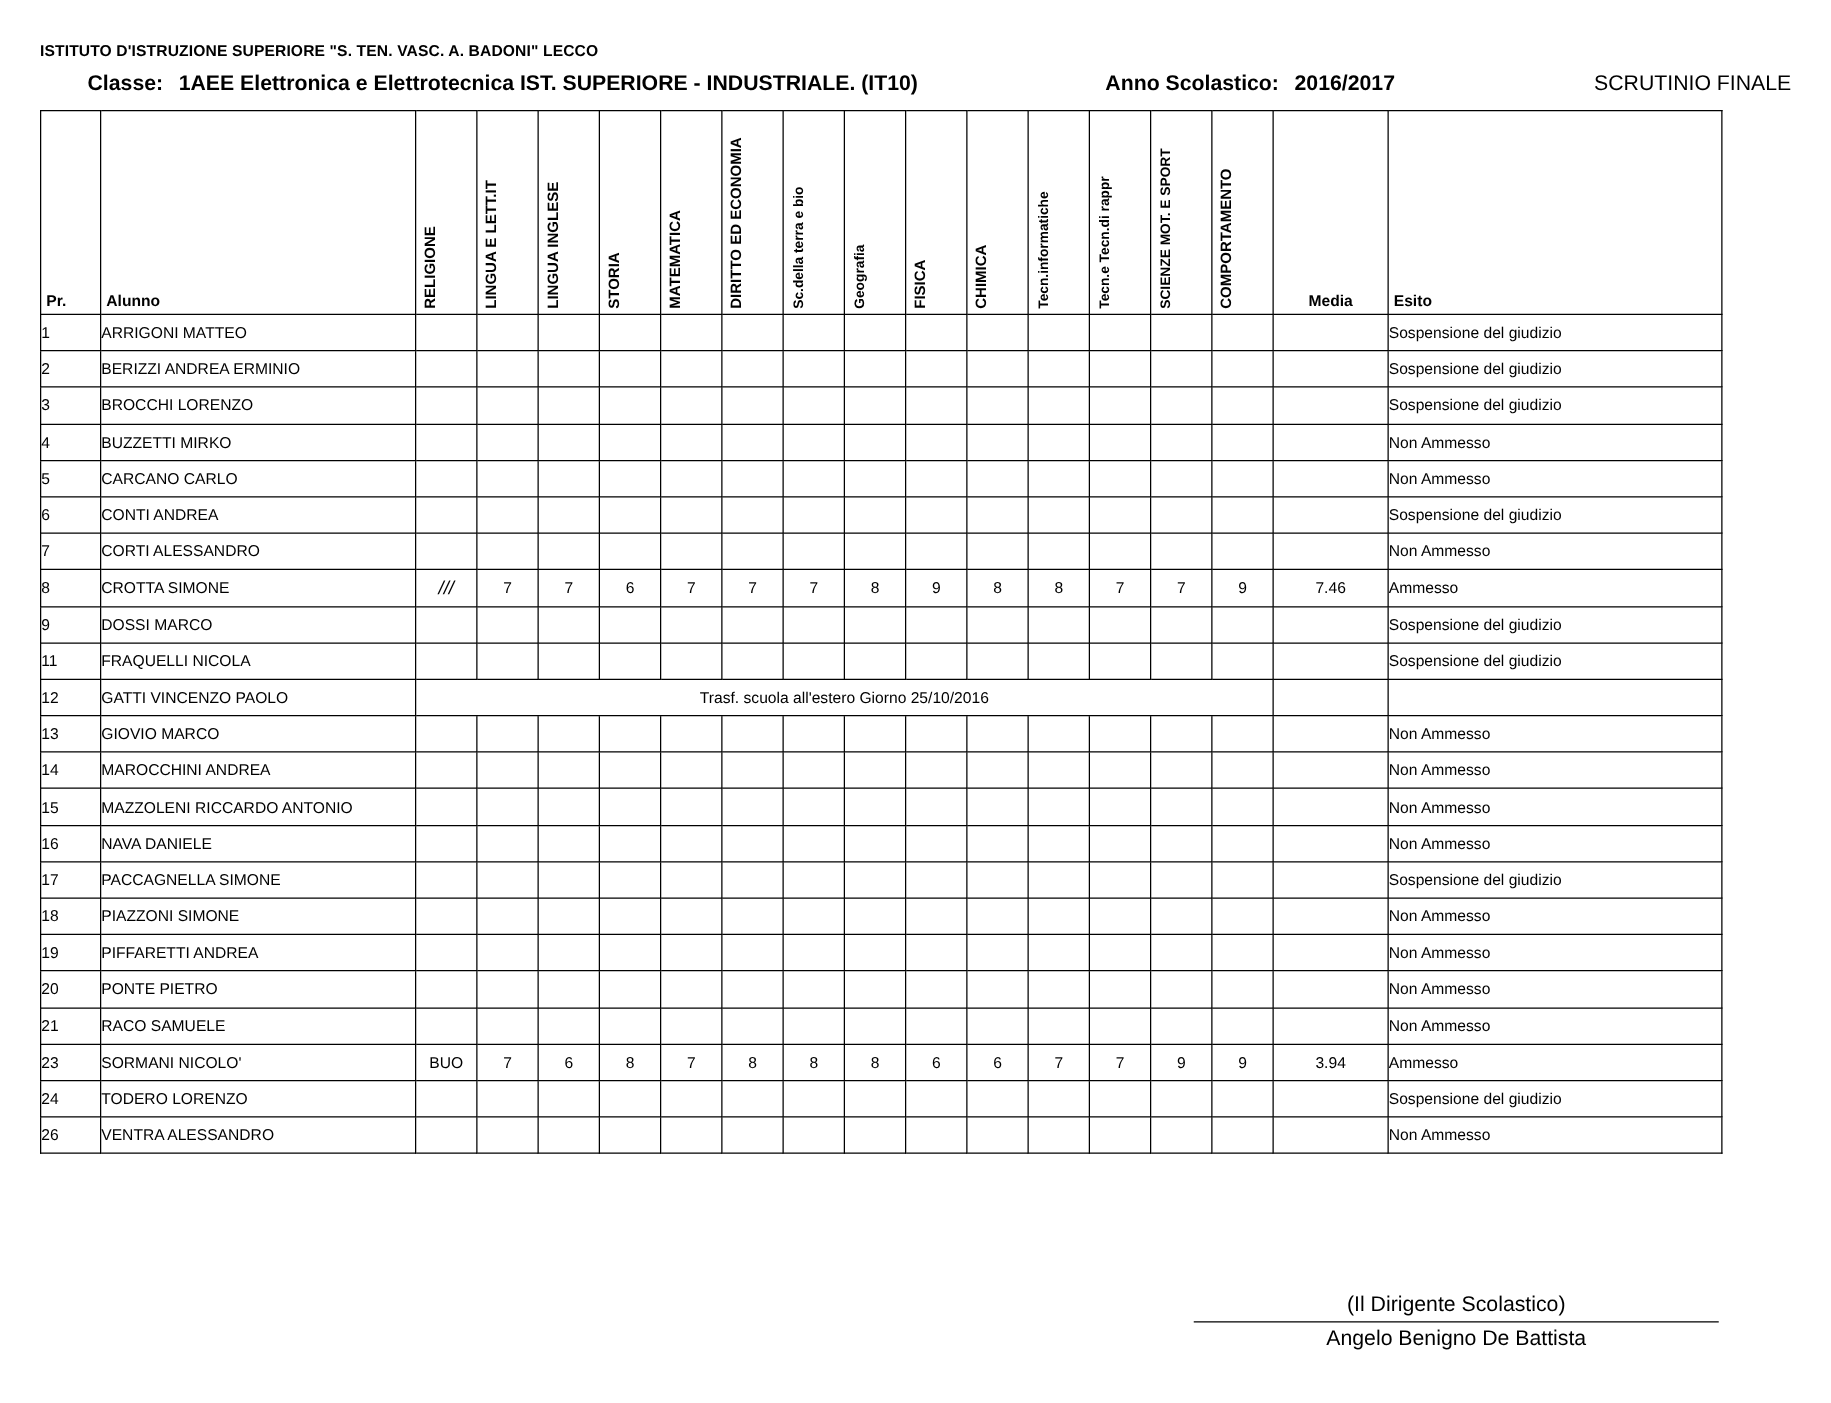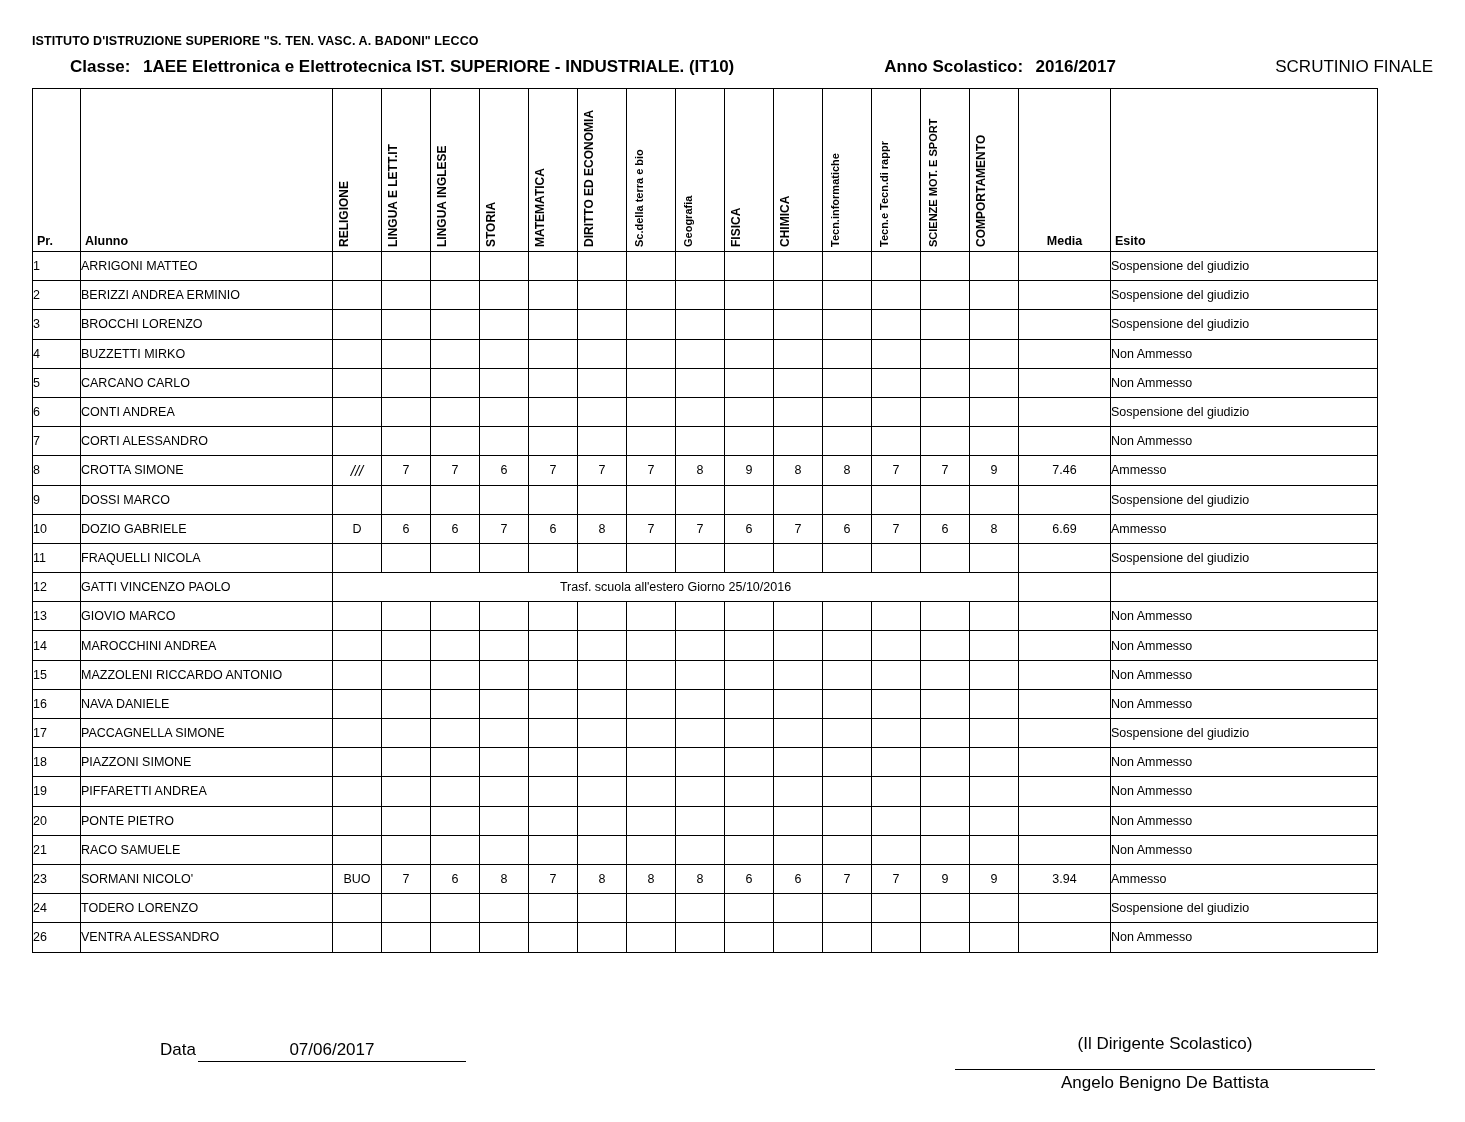--- a/index.html
+++ b/index.html
@@ -191,21 +191,21 @@
     top: 0;
     text-align: center;
     width: 420px;
   }
   .sign-role {
     font-size: 17px;
   }
   .sign-name {
     font-size: 17px;
     border-top: 1.3px solid #000;
-    margin-top: 15px;
+    margin-top: 3px;
     padding-top: 3px;
   }
 </style>
 </head>
 <body>
 
 <div class="page">
 
   <div class="school-name">ISTITUTO D'ISTRUZIONE SUPERIORE "S. TEN. VASC. A. BADONI" LECCO</div>
 
@@ -475,40 +475,20 @@
           <td class="grade"></td>
           <td class="grade"></td>
           <td class="grade"></td>
           <td class="grade"></td>
           <td class="grade"></td>
           <td class="grade"></td>
           <td class="media"></td>
           <td class="esito">Sospensione del giudizio</td>
         </tr>
         <tr class="data-row">
-          <td class="pr">10</td>
-          <td class="name">DOZIO GABRIELE</td>
-          <td class="grade">D</td>
-          <td class="grade">6</td>
-          <td class="grade">6</td>
-          <td class="grade">7</td>
-          <td class="grade">6</td>
-          <td class="grade">8</td>
-          <td class="grade">7</td>
-          <td class="grade">7</td>
-          <td class="grade">6</td>
-          <td class="grade">7</td>
-          <td class="grade">6</td>
-          <td class="grade">7</td>
-          <td class="grade">6</td>
-          <td class="grade">8</td>
-          <td class="media">6.69</td>
-          <td class="esito">Ammesso</td>
-        </tr>
-        <tr class="data-row">
           <td class="pr">11</td>
           <td class="name">FRAQUELLI NICOLA</td>
           <td class="grade"></td>
           <td class="grade"></td>
           <td class="grade"></td>
           <td class="grade"></td>
           <td class="grade"></td>
           <td class="grade"></td>
           <td class="grade"></td>
           <td class="grade"></td>
@@ -765,23 +745,19 @@
           <td class="grade"></td>
           <td class="grade"></td>
           <td class="grade"></td>
           <td class="media"></td>
           <td class="esito">Non Ammesso</td>
         </tr>
       </tbody>
   </table>
 
   <div class="footer">
-    <div class="data-line">
-      <span class="data-lbl">Data</span>
-      <span class="data-val">07/06/2017</span>
-    </div>
     <div class="sign-block">
       <div class="sign-role">(Il Dirigente Scolastico)</div>
       <div class="sign-name">Angelo Benigno De Battista</div>
     </div>
   </div>
 
 </div>
 
 </body></html>

